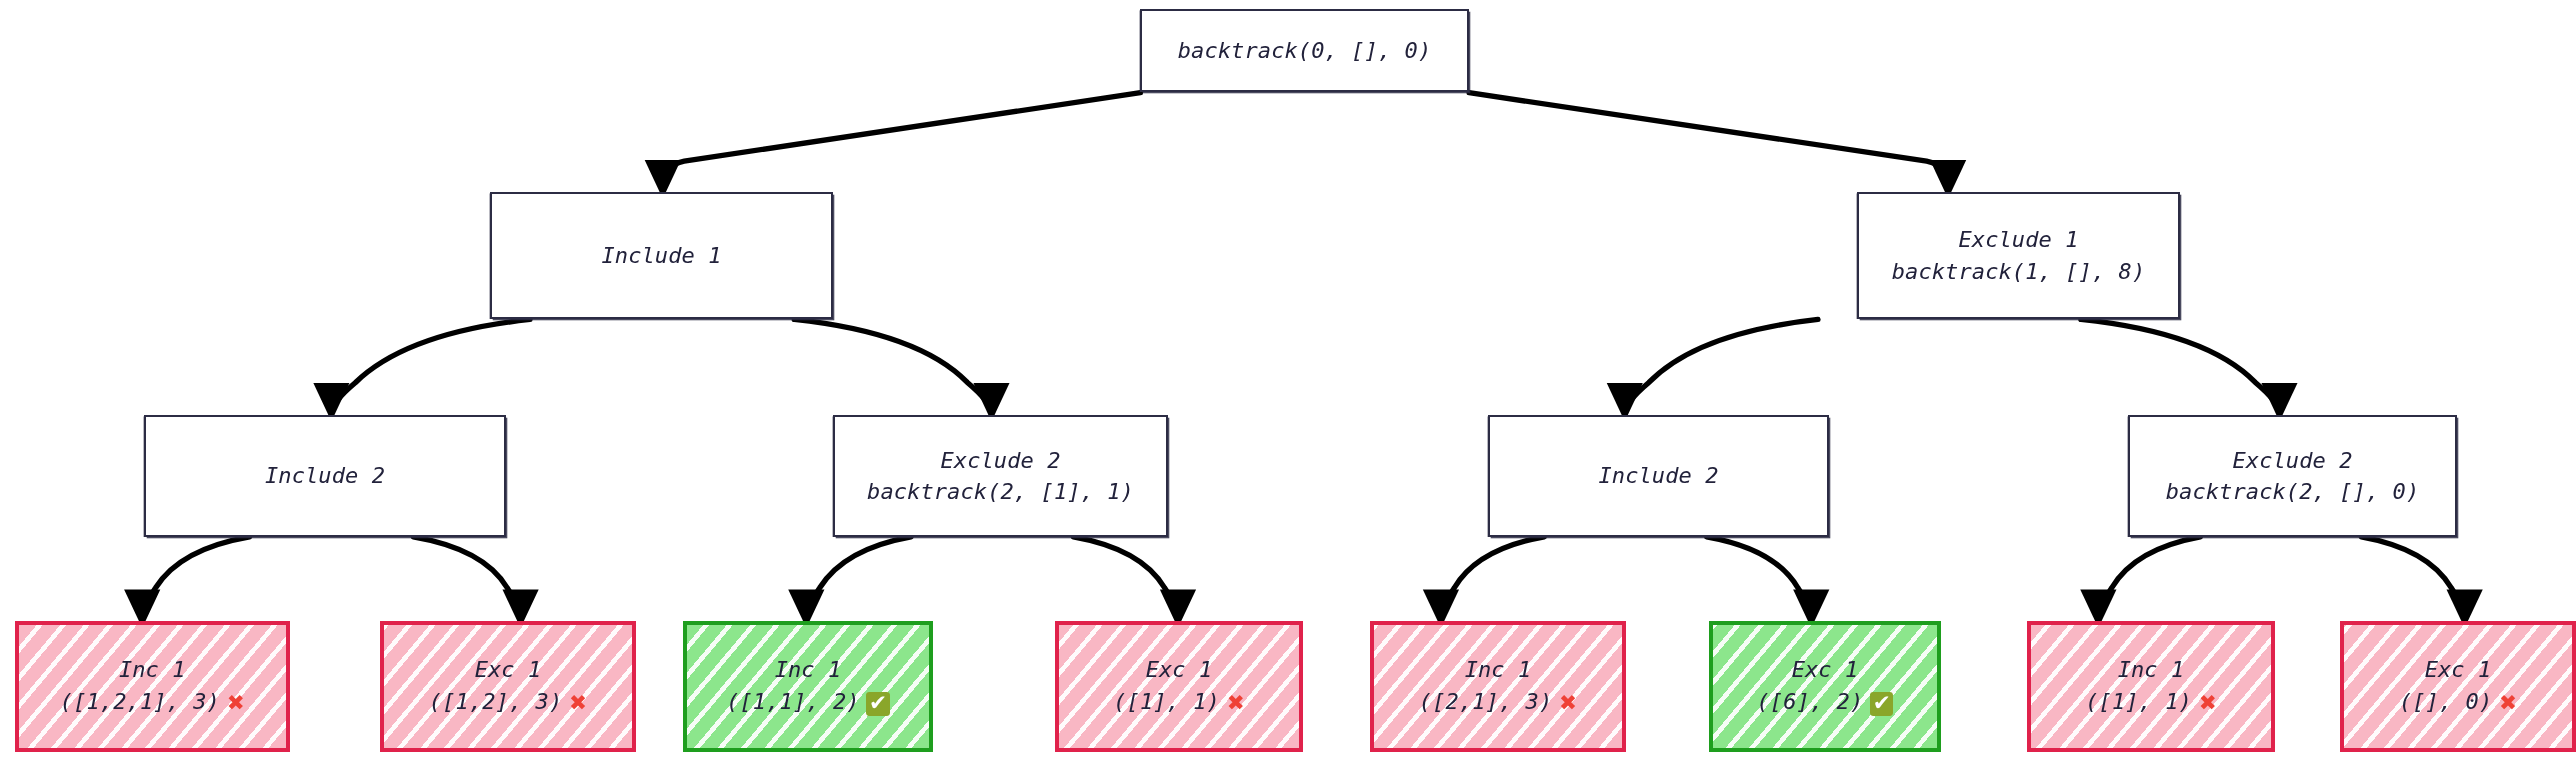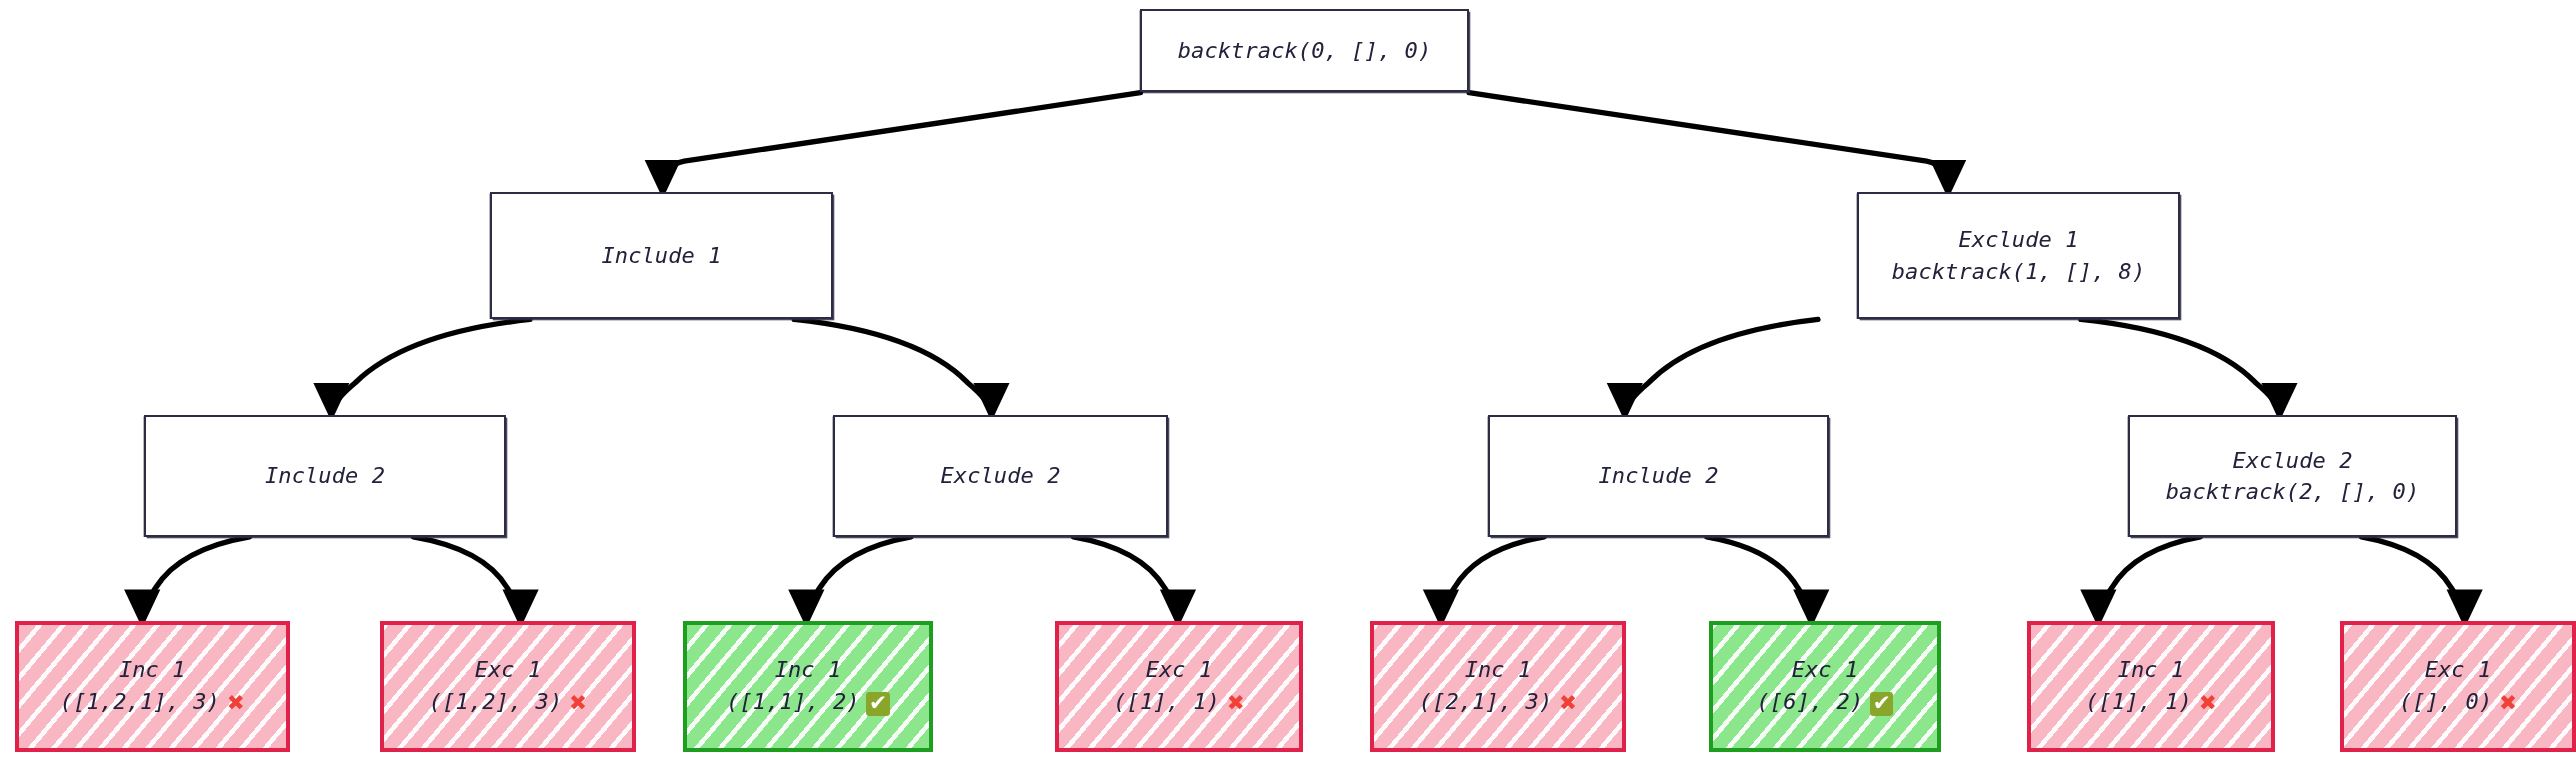--- a/index.html
+++ b/index.html
@@ -160,20 +160,21 @@
     <span class="line">Exclude 1</span>
     <span class="line">backtrack(1, [], 8)</span>
   </div>
 
   <div class="node plain" style="left:144px; top:415px; width:362px; height:122px;">
     <span class="line">Include 2</span>
   </div>
 
   <div class="node plain" style="left:833px; top:415px; width:335px; height:122px;">
     <span class="line">Exclude 2</span>
+    <span class="line">backtrack(2, [1], 1)</span>
   </div>
 
   <div class="node plain" style="left:1488px; top:415px; width:341px; height:122px;">
     <span class="line">Include 2</span>
   </div>
 
   <div class="node plain" style="left:2128px; top:415px; width:329px; height:122px;">
     <span class="line">Exclude 2</span>
     <span class="line">backtrack(2, [], 0)</span>
   </div>

